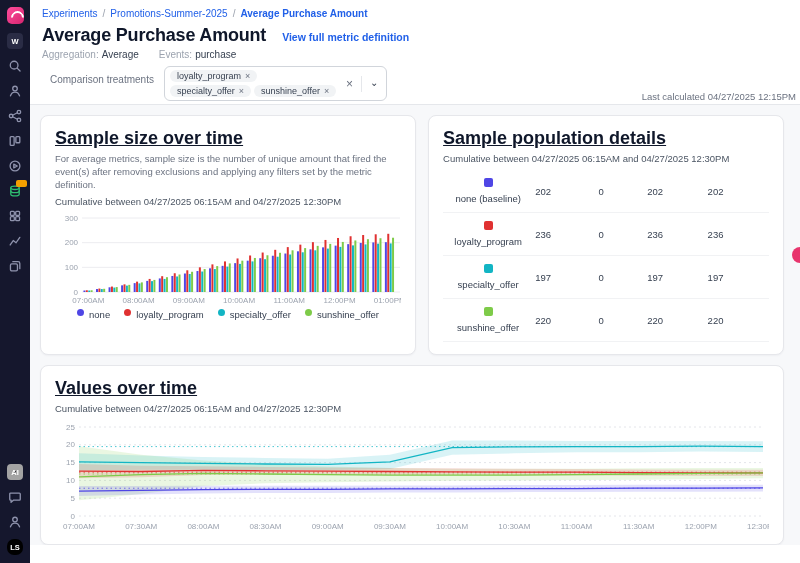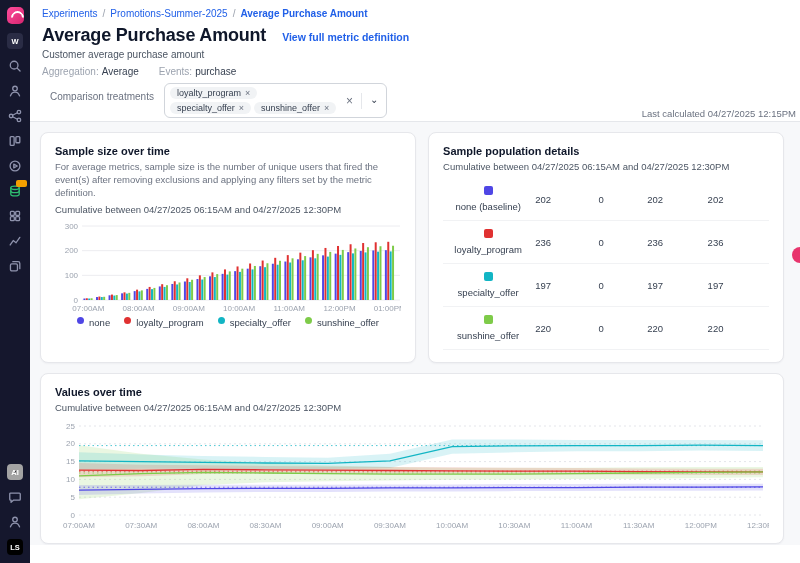--- a/index.html
+++ b/index.html
@@ -12,21 +12,21 @@
   .sb-spacer { flex:1; }
   .sb-icon { width:16px; height:16px; display:flex; align-items:center; justify-content:center; color:#8f93ad; cursor:pointer; }
   .sb-icon svg { width:14px; height:14px; stroke:#8f93ad; fill:none; stroke-width:1.5; stroke-linecap:round; stroke-linejoin:round; }
   .logo-mark { width:17px; height:17px; border-radius:5px; background:linear-gradient(135deg,#ff4d9d,#d6246e); position:relative; }
   .logo-mark::after { content:""; position:absolute; left:4px; top:4px; width:9px; height:9px; border-radius:50%;
     border:2px solid #fff; border-left-color:transparent; border-bottom-color:transparent; transform:rotate(-45deg); }
   .mini-badge { width:16px; height:16px; border-radius:4px; display:flex; align-items:center; justify-content:center;
     font-size:7.5px; font-weight:bold; color:#fff; cursor:pointer; }
   .badge-w { background:#2a2c45; }
   .badge-ai { background:#0b0b12; border:7px solid #a3a3a3; }
-  .badge-ls { background:#000000; }
+  .badge-ls { background:#000000;border-radius:7px; }
   .sb-active { position:relative; }
   .sb-active svg { stroke:#2fbf71; }
   .dwh-tag { position:absolute; right:-4px; top:-3px; width:11px; height:7px; background:#f59f00; border-radius:2px; }
 
   
   .main { margin-left:30px; height:545px; display:flex; flex-direction:column; }
 
   .header { background:#fff; padding:8px 16px 3px 12px; position:relative; flex:none; }
   .breadcrumb { display:flex; align-items:center; gap:5px; font-size:10px; margin-bottom:6px; }
   .crumb { color:#2160e8; cursor:pointer; white-space:nowrap; }
@@ -49,21 +49,21 @@
   .box-divider { width:1px; height:16px; background:#e5e7eb; }
   .box-chevron { color:#374151; font-size:10px; padding:0 3px 2px; cursor:pointer; }
   .last-calc { position:absolute; right:4px; bottom:2px; font-size:9.5px; color:#6b7280; }
 
   
   .content { flex:1; background:#f7f8fa; border-top:1px solid #e5e7eb; padding:10px 16px 0 10px; overflow:hidden; }
   .cards-row { display:flex; gap:12px; margin-bottom:10px; }
   .card { background:#fff; border:1px solid #e6e7eb; border-radius:8px; padding:12px 14px; box-shadow:0 1px 2px rgba(16,24,40,.04); }
   .card-sample { flex:1.03; min-width:0; }
   .card-pop { flex:0.97; min-width:0; }
-  .card-title { font-size:11px; font-weight:bold; color:#0f172a; margin-bottom:4px; }
+  .card-title { font-size:18px; font-weight:bold; color:#0f172a; margin-bottom:4px;text-decoration:underline; }
   .card-desc { font-size:9.5px; color:#6b7280; line-height:1.35; margin-bottom:5px; }
   .card-sub { font-size:9.5px; color:#4b5563; margin-bottom:6px; }
   .chart-host svg { display:block; }
   .tick { font-size:8px; fill:#9ca3af; }
 
   .legend { display:flex; gap:14px; justify-content:center; margin-top:4px; }
   .legend-item { display:flex; align-items:flex-start; gap:5px; font-size:9.5px; color:#374151; }
   .legend-dot { width:7px; height:7px; border-radius:50%; flex:none; }
 
   .table { font-size:9.5px; margin-top:4px; }
@@ -169,21 +169,20 @@
       <span class="crumb-sep">/</span>
       <span class="crumb">Promotions-Summer-2025</span>
       <span class="crumb-sep">/</span>
       <span class="crumb current">Average Purchase Amount</span>
     </div>
 
     <div class="title-row">
       <h1 class="page-title">Average Purchase Amount</h1>
       <span class="def-link">View full metric definition</span>
     </div>
-    <div class="page-sub">Customer average purchase amount</div>
 
     <div class="meta-row">
       <span><span class="meta-label">Aggregation:</span><span class="meta-value">Average</span></span>
       <span><span class="meta-label">Events:</span><span class="meta-value">purchase</span></span>
     </div>
 
     <div class="comp-row">
       <span class="comp-label">Comparison treatments</span>
       <div class="chips-box">
         <div class="chips-wrap">
@@ -208,21 +207,21 @@
 
     <div class="last-calc">Last calculated 04/27/2025 12:15PM</div>
   </header>
 
   <div class="content">
 
     <div class="cards-row">
 
       <section class="card card-sample">
         <h2 class="card-title">Sample size over time</h2>
-        <p class="card-desc">For average metrics, sample size is the number of unique users that fired the event(s) after removing exclusions and applying any filters set by the metric definition.</p>
+        <p class="card-desc">For average metrics, sample size is the number of unique amount that fired the event(s) after removing exclusions and applying any filters set by the metric definition.</p>
         <p class="card-sub">Cumulative between 04/27/2025 06:15AM and 04/27/2025 12:30PM</p>
         <div class="chart-host" id="bar-chart">
             <svg viewBox="0 0 344 92" width="100%" height="92">
               <line x1="26" y1="79" x2="344" y2="79" stroke="#ececf0" stroke-width="1"></line>
               <text class="tick" x="22" y="81.5" text-anchor="end">0</text>
               <line x1="26" y1="54.333333333333336" x2="344" y2="54.333333333333336" stroke="#ececf0" stroke-width="1"></line>
               <text class="tick" x="22" y="56.833333333333336" text-anchor="end">100</text>
               <line x1="26" y1="29.666666666666668" x2="344" y2="29.666666666666668" stroke="#ececf0" stroke-width="1"></line>
               <text class="tick" x="22" y="32.16666666666667" text-anchor="end">200</text>
               <line x1="26" y1="5" x2="344" y2="5" stroke="#ececf0" stroke-width="1"></line>

